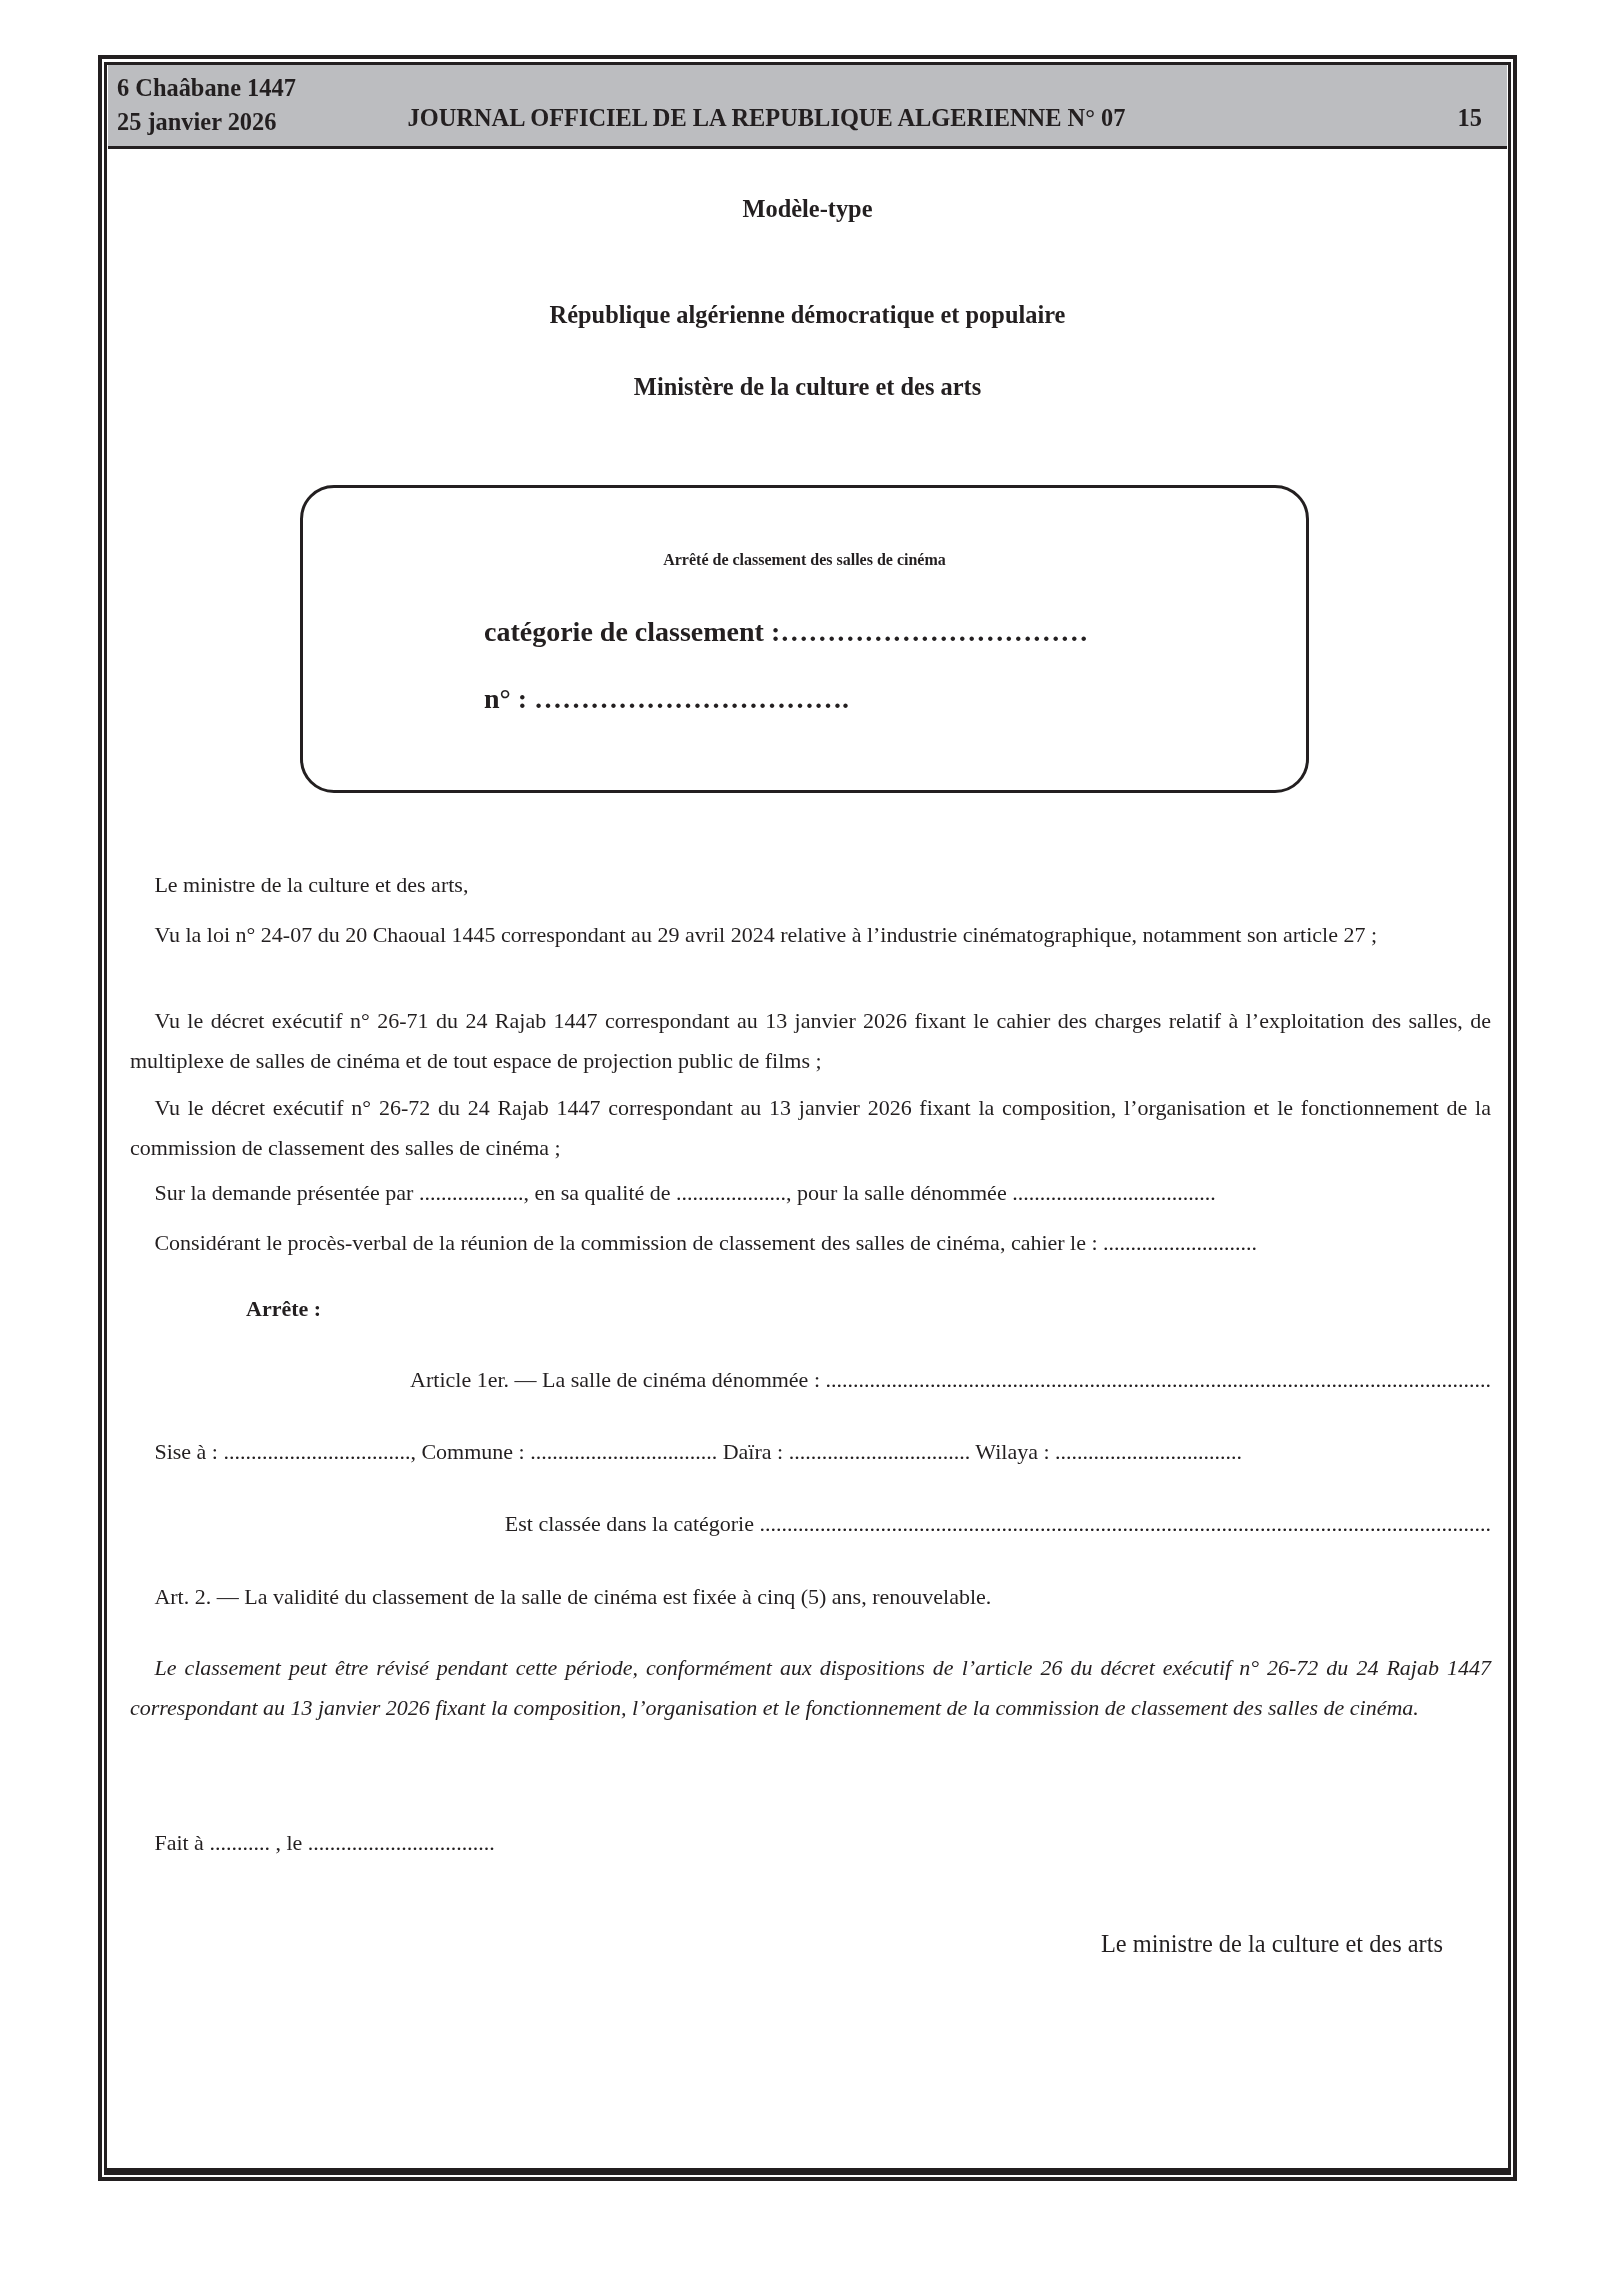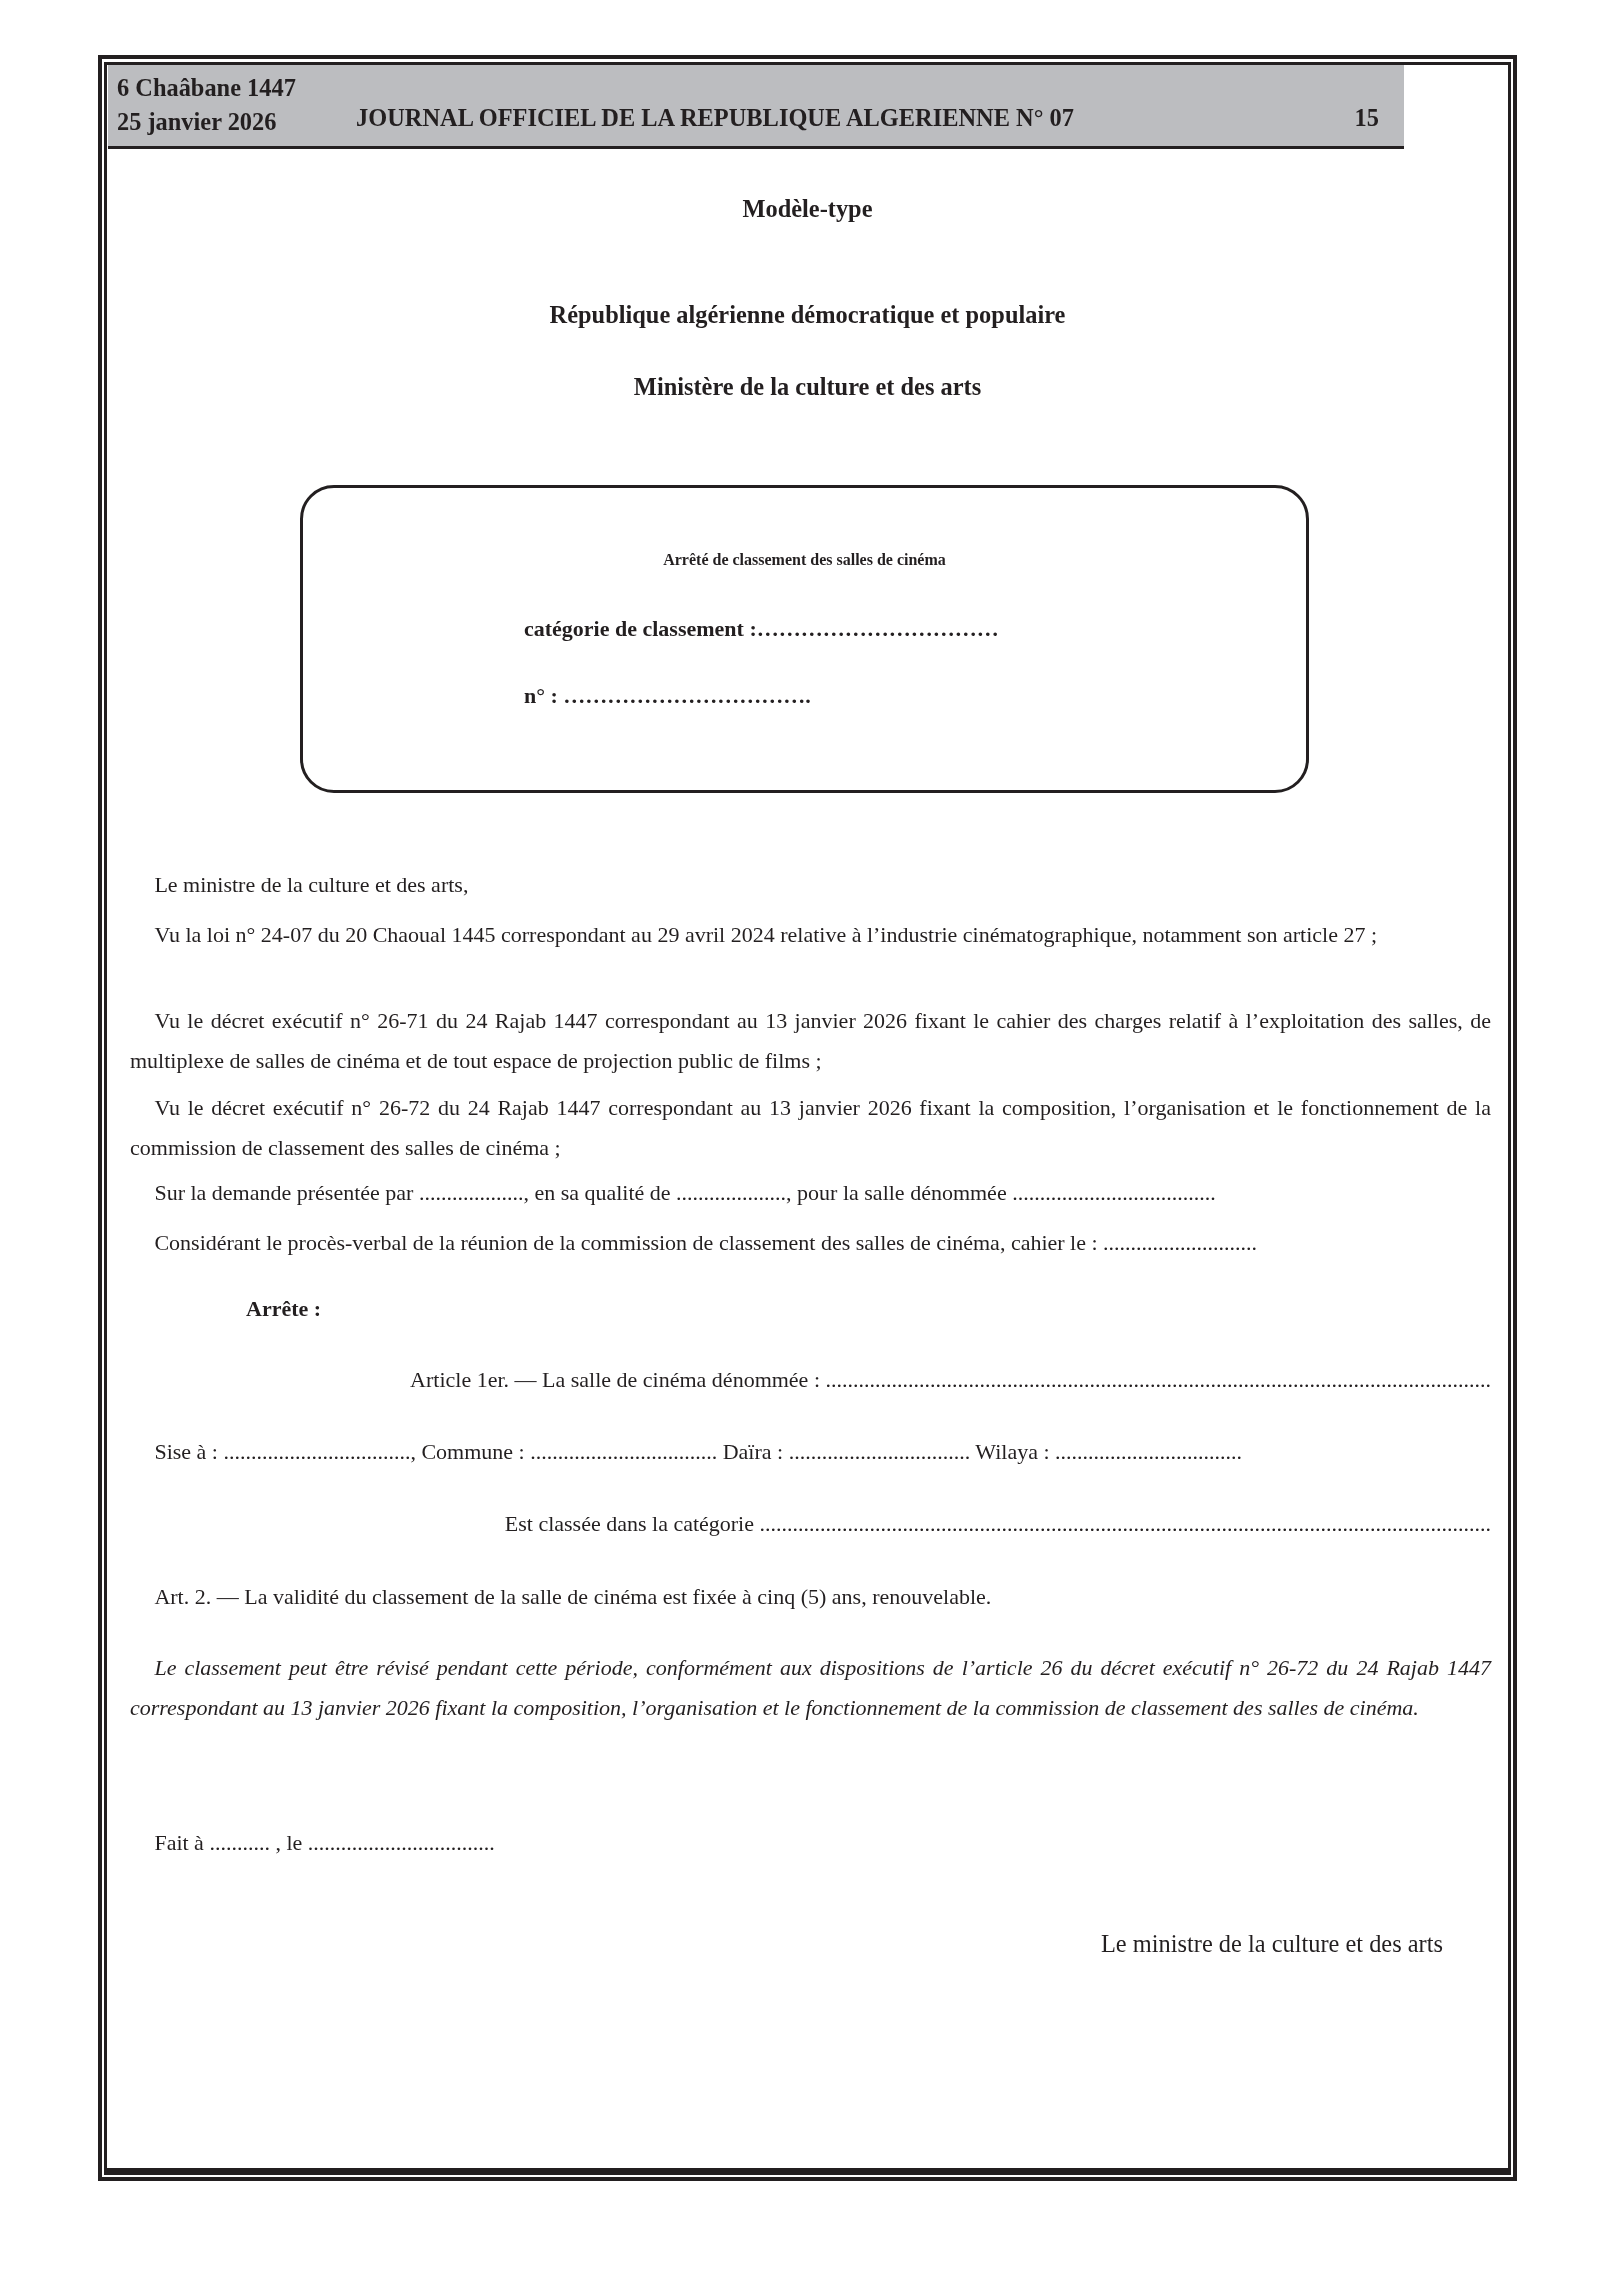--- a/index.html
+++ b/index.html
@@ -1,26 +1,26 @@
 <!DOCTYPE html>
 <html style="font-size:14.5px"><head>
   <meta charset="utf-8">
   <style>
     html, body { margin: 0; padding: 0; background: #ffffff; }
     body { width: 1615px; height: 2285px; position: relative; font-family: "Liberation Serif", "DejaVu Serif", serif; color: #231f20; }
     .frame-outer { position: absolute; left: 98px; top: 55px; width: 1419px; height: 2126px; border: 4.5px solid #231f20; box-sizing: border-box; }
     .frame-inner { position: absolute; left: 104px; top: 62px; width: 1407px; height: 2113px; border: 3.6px solid #231f20; border-bottom-width: 7.2px; border-right-width: 3.6px; box-sizing: border-box; }
-    .header { position: absolute; left: 108px; top: 65px; width: 1296px; height: 84px; background: #bcbdc0; border-bottom: 3.6px solid #231f20; box-sizing: border-box; font-weight: bold; font-size: 24.4px; }
+    .header { position: absolute; left: 108px; top: 65px; width: 1399px; height: 84px; background: #bcbdc0; border-bottom: 3.6px solid #231f20; box-sizing: border-box; font-weight: bold; font-size: 24.4px; }
     .header .date { position: absolute; left: 9px; top: 6.3px; line-height: 34px; }
     .header .title { position: absolute; left: 0; right: 0; top: 39px; text-align: center; transform: translateX(-41px); font-size: 24.4px; }
     .header .page { position: absolute; right: 25px; top: 39px; }
     .center-title { position: absolute; left: 0; width: 1615px; text-align: center; font-weight: bold; font-size: 24.4px; }
     .box { position: absolute; left: 300px; top: 485px; width: 1009px; height: 308px; border: 3.6px solid #231f20; border-radius: 34px; box-sizing: border-box; }
     .box .b-title { position: absolute; left: 0; right: 0; top: 63px; text-align: center; font-weight: bold; font-size: 16px; }
-    .box .b-line { position: absolute; left: 181px; font-weight: bold; font-size: 22px; margin-left: 40px; }
+    .box .b-line { position: absolute; left: 181px; font-weight: bold; font-size: 28px; }
     .p { position: absolute; left: 130px; width: 1361px; font-size: 22px; line-height: 40px; text-align: justify; }
     .ind { text-indent: 24.4px; }
     .right-sig { position: absolute; right: 172px; font-size: 24.4px; }
     .bold { font-weight: bold; }
   </style>
 </head>
 <body>
 
 <div class="frame-outer"></div>
 <div class="frame-inner"></div>

